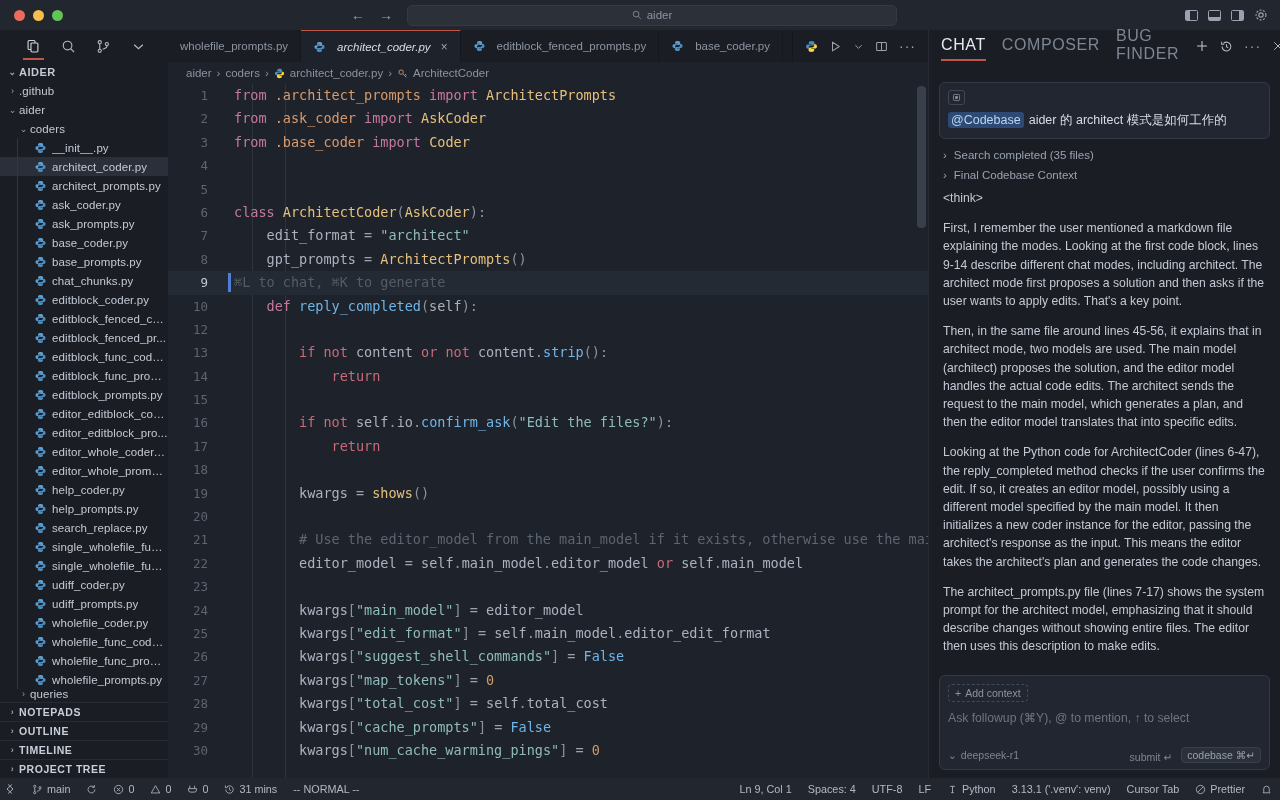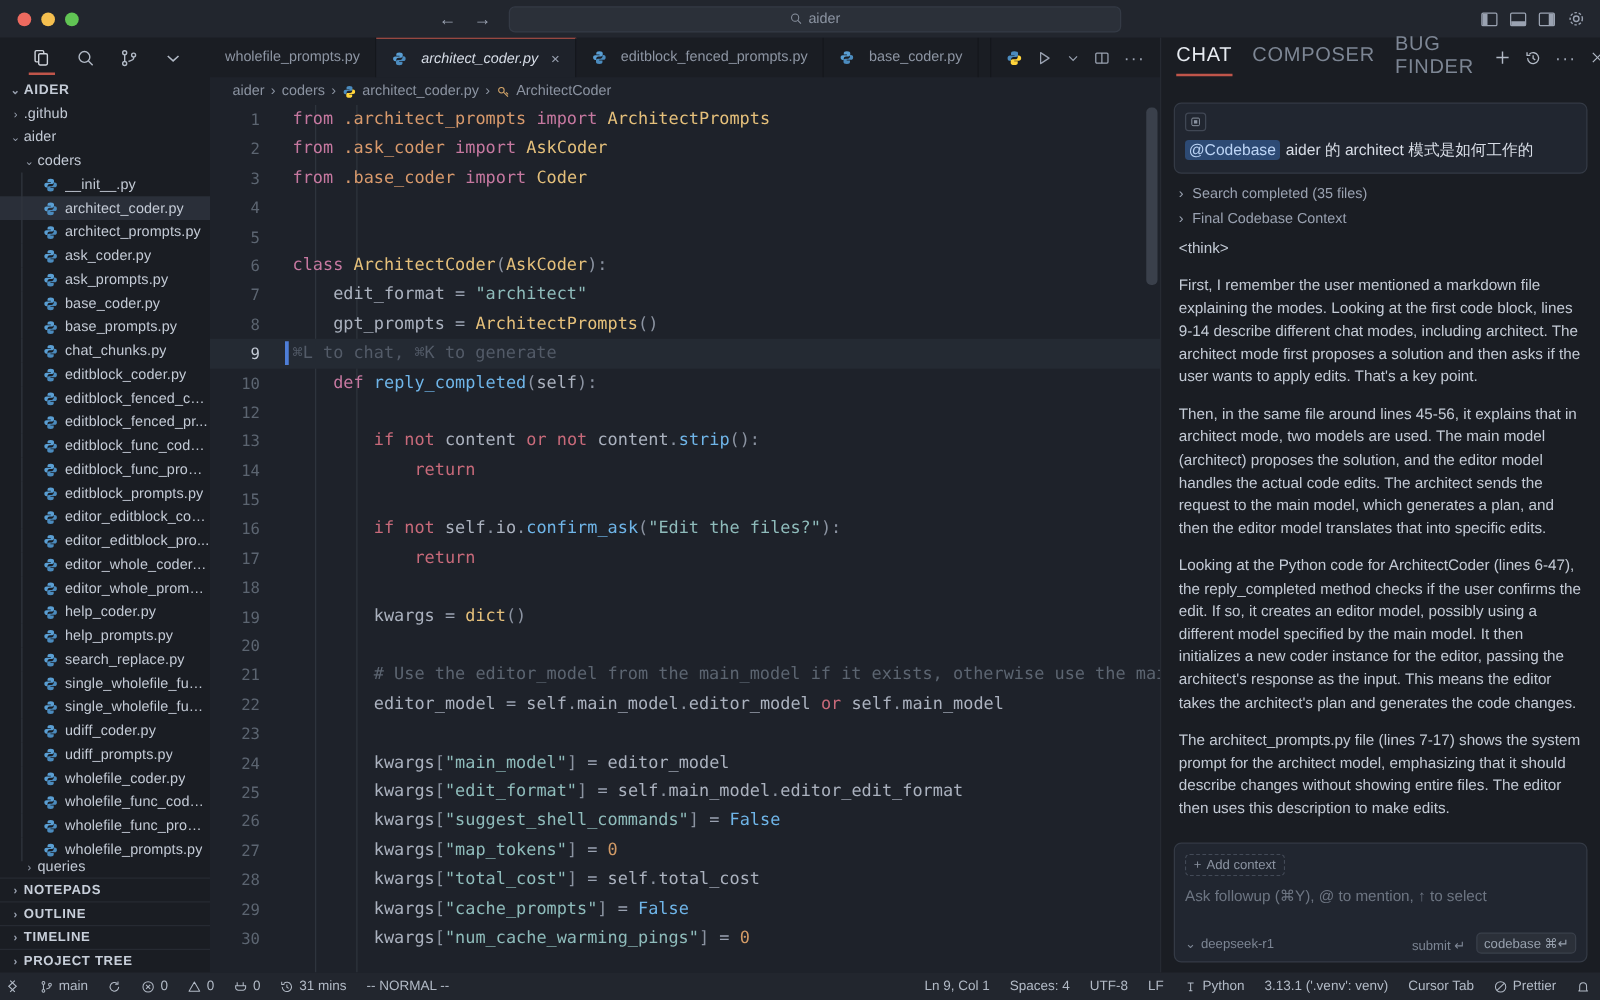--- a/index.html
+++ b/index.html
@@ -629,21 +629,21 @@
             <div class="cline"><span class="ln">8</span><span class="ctext"><span class="plain">    </span><span class="var">gpt_prompts</span><span class="plain"> </span><span class="op">=</span><span class="plain"> </span><span class="cls">ArchitectPrompts</span><span class="pun">()</span></span></div>
             <div class="cline cur"><span class="ln">9</span><span class="ctext"><span class="caret"></span><span class="ghost">⌘L to chat, ⌘K to generate</span></span></div>
             <div class="cline"><span class="ln">10</span><span class="ctext"><span class="plain">    </span><span class="kw">def</span><span class="plain"> </span><span class="fn">reply_completed</span><span class="pun">(</span><span class="var">self</span><span class="pun">):</span></span></div>
             <div class="cline"><span class="ln">12</span><span class="ctext"></span></div>
             <div class="cline"><span class="ln">13</span><span class="ctext"><span class="plain">        </span><span class="kw2">if</span><span class="plain"> </span><span class="kw2">not</span><span class="plain"> </span><span class="var">content</span><span class="plain"> </span><span class="kw2">or</span><span class="plain"> </span><span class="kw2">not</span><span class="plain"> </span><span class="var">content</span><span class="pun">.</span><span class="fn">strip</span><span class="pun">():</span></span></div>
             <div class="cline"><span class="ln">14</span><span class="ctext"><span class="plain">            </span><span class="kw2">return</span></span></div>
             <div class="cline"><span class="ln">15</span><span class="ctext"></span></div>
             <div class="cline"><span class="ln">16</span><span class="ctext"><span class="plain">        </span><span class="kw2">if</span><span class="plain"> </span><span class="kw2">not</span><span class="plain"> </span><span class="var">self</span><span class="pun">.</span><span class="var">io</span><span class="pun">.</span><span class="fn">confirm_ask</span><span class="pun">(</span><span class="str2">"Edit the files?"</span><span class="pun">):</span></span></div>
             <div class="cline"><span class="ln">17</span><span class="ctext"><span class="plain">            </span><span class="kw2">return</span></span></div>
             <div class="cline"><span class="ln">18</span><span class="ctext"></span></div>
-            <div class="cline"><span class="ln">19</span><span class="ctext"><span class="plain">        </span><span class="var">kwargs</span><span class="plain"> </span><span class="op">=</span><span class="plain"> </span><span class="cls">dict</span><span class="pun">()</span></span></div>
+            <div class="cline"><span class="ln">19</span><span class="ctext"><span class="plain">        </span><span class="var">kwargs</span><span class="plain"> </span><span class="op">=</span><span class="plain"> </span><span class="cls">shows</span><span class="pun">()</span></span></div>
             <div class="cline"><span class="ln">20</span><span class="ctext"></span></div>
             <div class="cline"><span class="ln">21</span><span class="ctext"><span class="plain">        </span><span class="cmt"># Use the editor_model from the main_model if it exists, otherwise use the mai</span></span></div>
             <div class="cline"><span class="ln">22</span><span class="ctext"><span class="plain">        </span><span class="var">editor_model</span><span class="plain"> </span><span class="op">=</span><span class="plain"> </span><span class="var">self</span><span class="pun">.</span><span class="var">main_model</span><span class="pun">.</span><span class="var">editor_model</span><span class="plain"> </span><span class="kw2">or</span><span class="plain"> </span><span class="var">self</span><span class="pun">.</span><span class="var">main_model</span></span></div>
             <div class="cline"><span class="ln">23</span><span class="ctext"></span></div>
             <div class="cline"><span class="ln">24</span><span class="ctext"><span class="plain">        </span><span class="var">kwargs</span><span class="pun">[</span><span class="str2">"main_model"</span><span class="pun">]</span><span class="plain"> </span><span class="op">=</span><span class="plain"> </span><span class="var">editor_model</span></span></div>
             <div class="cline"><span class="ln">25</span><span class="ctext"><span class="plain">        </span><span class="var">kwargs</span><span class="pun">[</span><span class="str2">"edit_format"</span><span class="pun">]</span><span class="plain"> </span><span class="op">=</span><span class="plain"> </span><span class="var">self</span><span class="pun">.</span><span class="var">main_model</span><span class="pun">.</span><span class="var">editor_edit_format</span></span></div>
             <div class="cline"><span class="ln">26</span><span class="ctext"><span class="plain">        </span><span class="var">kwargs</span><span class="pun">[</span><span class="str2">"suggest_shell_commands"</span><span class="pun">]</span><span class="plain"> </span><span class="op">=</span><span class="plain"> </span><span class="bool">False</span></span></div>
             <div class="cline"><span class="ln">27</span><span class="ctext"><span class="plain">        </span><span class="var">kwargs</span><span class="pun">[</span><span class="str2">"map_tokens"</span><span class="pun">]</span><span class="plain"> </span><span class="op">=</span><span class="plain"> </span><span class="num">0</span></span></div>
             <div class="cline"><span class="ln">28</span><span class="ctext"><span class="plain">        </span><span class="var">kwargs</span><span class="pun">[</span><span class="str2">"total_cost"</span><span class="pun">]</span><span class="plain"> </span><span class="op">=</span><span class="plain"> </span><span class="var">self</span><span class="pun">.</span><span class="var">total_cost</span></span></div>
             <div class="cline"><span class="ln">29</span><span class="ctext"><span class="plain">        </span><span class="var">kwargs</span><span class="pun">[</span><span class="str2">"cache_prompts"</span><span class="pun">]</span><span class="plain"> </span><span class="op">=</span><span class="plain"> </span><span class="bool">False</span></span></div>

